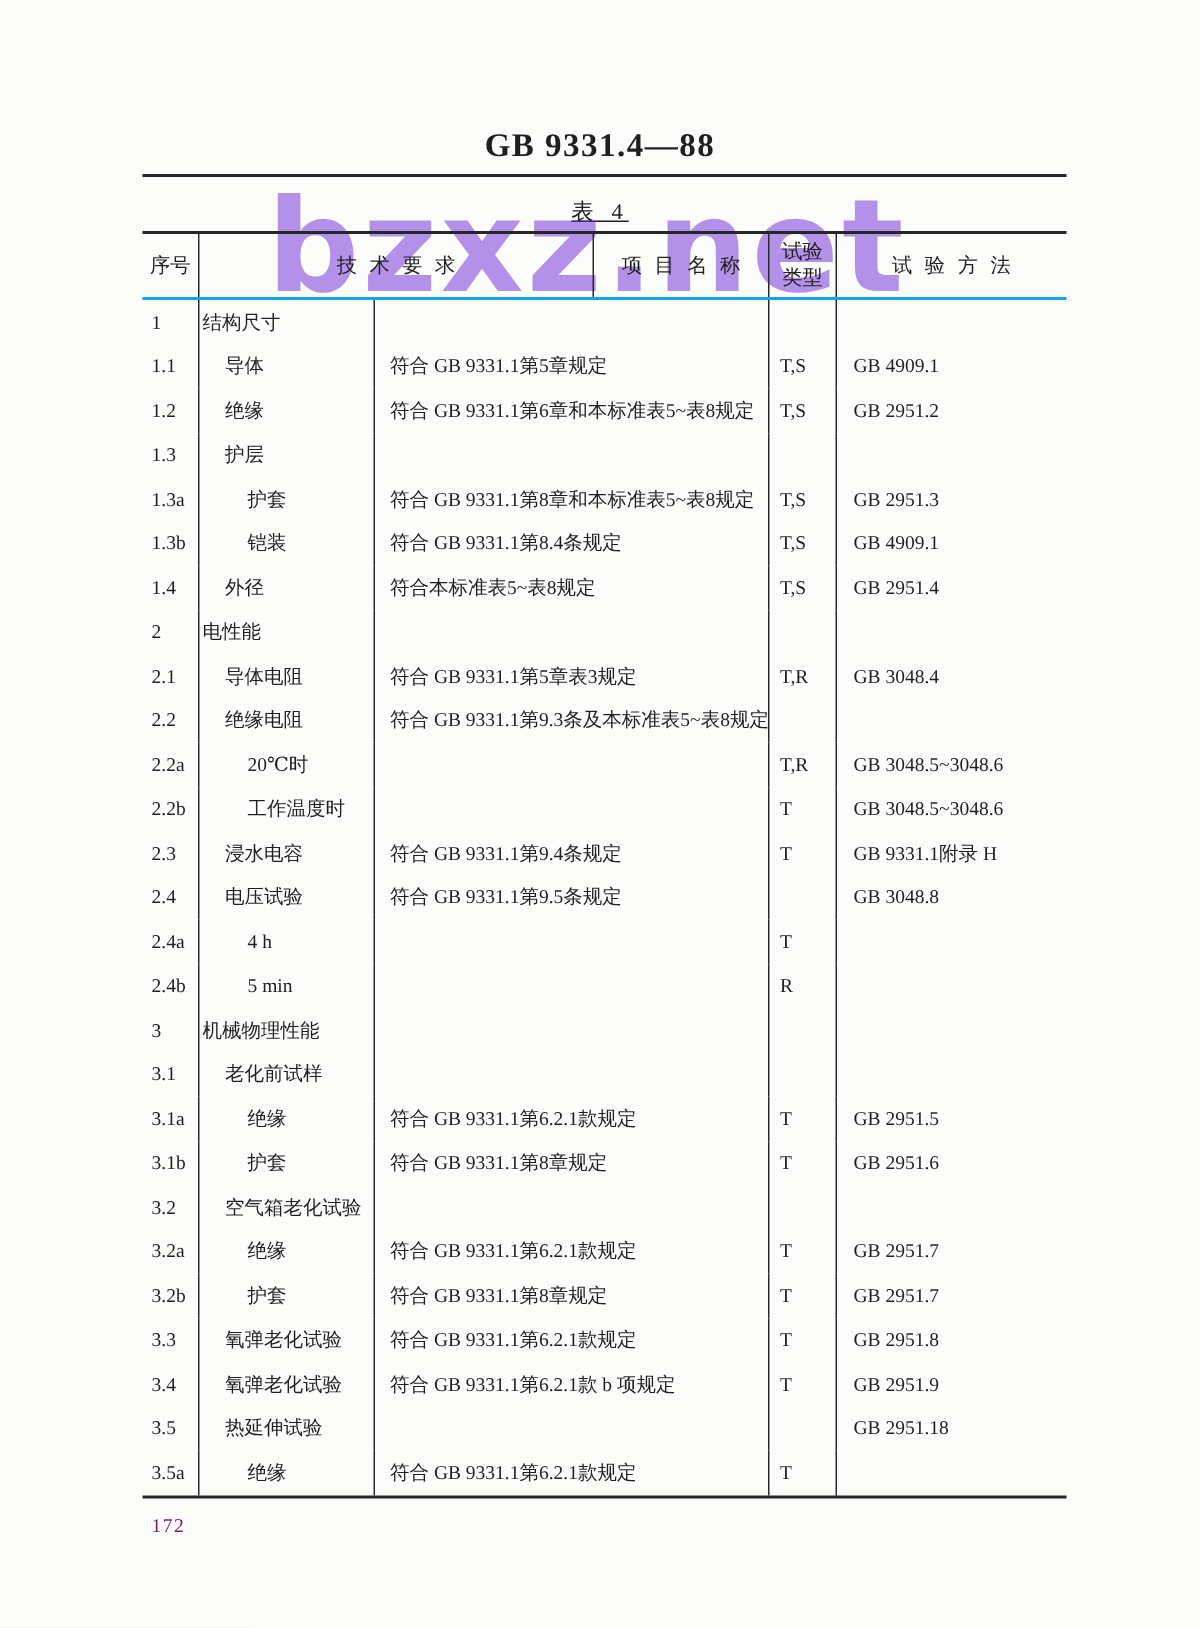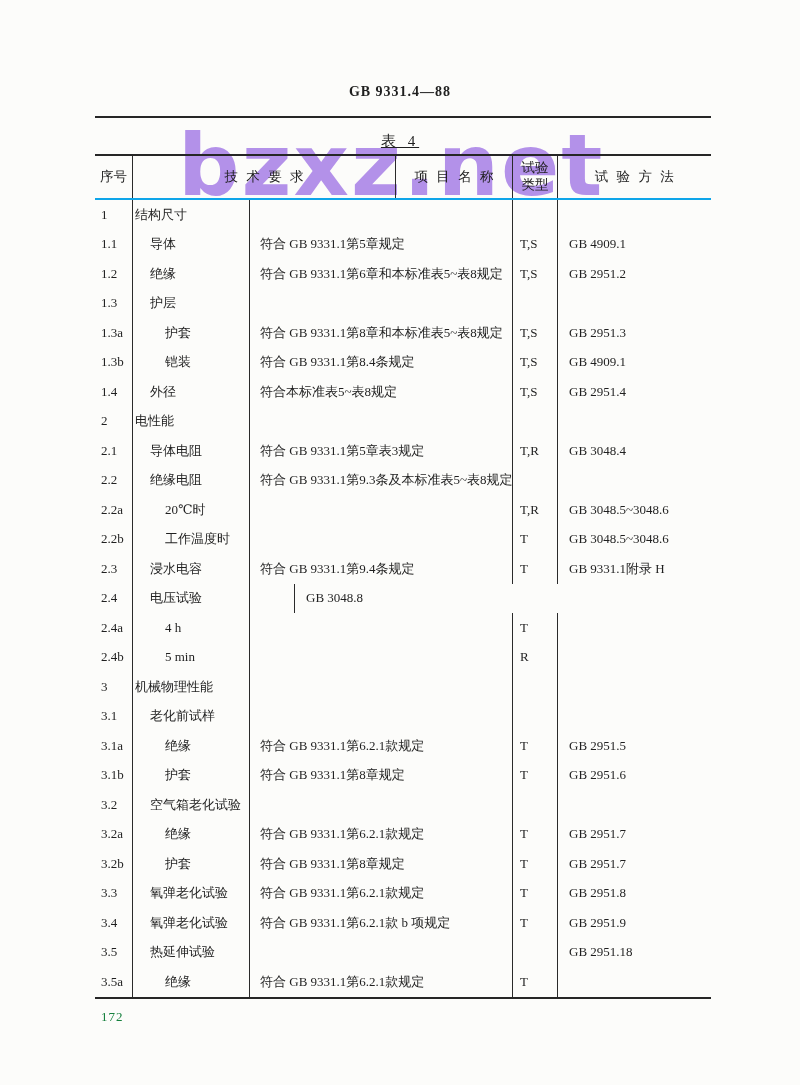--- a/index.html
+++ b/index.html
@@ -13,21 +13,21 @@
     width: 800px;
     height: 1085px;
     background: #fcfcfa;
     overflow: hidden;
     color: #1f1f1f;
   }
   .doc-code {
     position: absolute;
     top: 84px; left: 0; width: 800px;
     text-align: center;
-    font-size: 14px;
+    font-size: 22px;
     font-weight: bold;
     letter-spacing: 1px;
   }
   .top-rule {
     position: absolute;
     top: 116px; left: 95px;
     width: 616px; height: 2px;
     background: #262626;
   }
   .table-caption {
@@ -199,20 +199,21 @@
       <div class="cell c-no">2.3</div>
       <div class="cell c-name" style="padding-left: 17px;">浸水电容</div>
       <div class="cell c-req">符合 GB 9331.1第9.4条规定</div>
       <div class="cell c-type">T</div>
       <div class="cell c-method">GB 9331.1附录 H</div>
     </div>
 
     <div class="trow tbody-row">
       <div class="cell c-no">2.4</div>
       <div class="cell c-name" style="padding-left: 17px;">电压试验</div>
+      <div class="cell c-req">符合 GB 9331.1第9.5条规定</div>
       <div class="cell c-type"></div>
       <div class="cell c-method">GB 3048.8</div>
     </div>
 
     <div class="trow tbody-row">
       <div class="cell c-no">2.4a</div>
       <div class="cell c-name" style="padding-left: 32px;">4 h</div>
       <div class="cell c-req"></div>
       <div class="cell c-type">T</div>
       <div class="cell c-method"></div>
@@ -309,15 +310,15 @@
     <div class="trow tbody-row">
       <div class="cell c-no">3.5a</div>
       <div class="cell c-name" style="padding-left: 32px;">绝缘</div>
       <div class="cell c-req">符合 GB 9331.1第6.2.1款规定</div>
       <div class="cell c-type">T</div>
       <div class="cell c-method"></div>
     </div>
   </div>
   </div>
 
-  <div class="page-number" style="color: #15803d; text-align: center;">172</div>
+  <div class="page-number" style="color: #701a75; text-align: center;">172</div>
 
 </div>
 
 </body></html>

